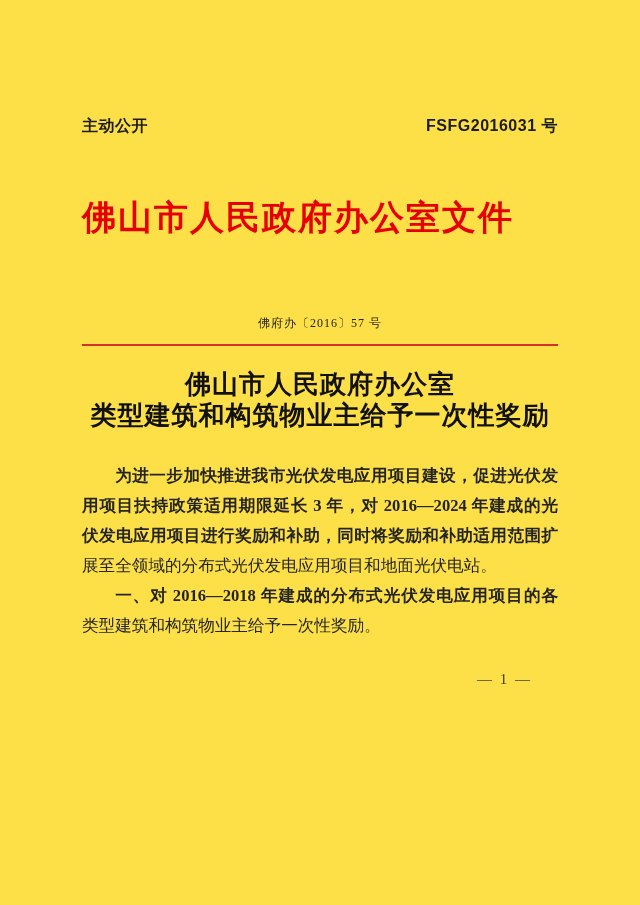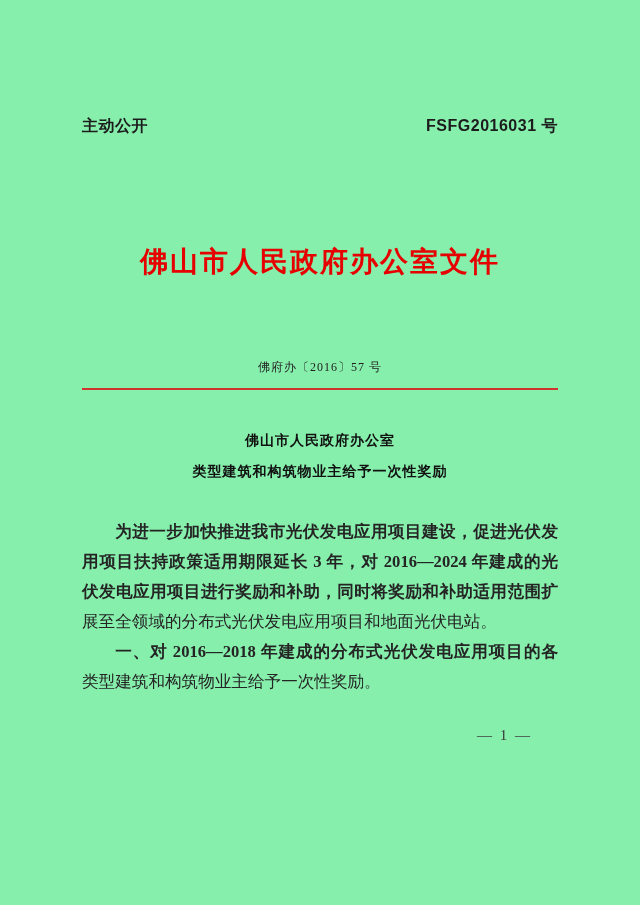--- a/index.html
+++ b/index.html
@@ -2,21 +2,21 @@
 <html><head>
 <meta charset="utf-8">
 <style>
   * { margin: 0; padding: 0; box-sizing: border-box; }
   html, body { background: #ffffff; }
   .page {
     position: relative;
     width: 640px;
     height: 905px;
     margin: 0 auto;
-    background: #86efac;
+    background: #fde047;
     overflow: hidden;
     font-family: "Liberation Serif", "DejaVu Serif", serif;
     color: #1a1a1a;
   }
   .content {
     padding: 0 82px;
   }
   
   .meta-row {
     margin-top: 116px;
@@ -24,25 +24,25 @@
     justify-content: space-between;
     align-items: baseline;
     font-family: "Liberation Sans", "DejaVu Sans", sans-serif;
     font-weight: 700;
     font-size: 16px;
     color: #1c1c1c;
     letter-spacing: 0.5px;
   }
   
   .masthead {
-    margin-top: 98px;
-    text-align: center;
+    margin-top: 54px;
+    text-align: left;
     color: #e60000;
     font-weight: 700;
-    font-size: 28px;
+    font-size: 34px;
     line-height: 54px;
     letter-spacing: 2px;
     white-space: nowrap;
   }
   
   .doc-number {
     margin-top: 68px;
     text-align: center;
     font-size: 12px;
     line-height: 20px;
@@ -51,24 +51,24 @@
   }
   
   .red-rule {
     margin-top: 11px;
     height: 2px;
     background: #d0342c;
     border: none;
   }
   
   .notice-title {
-    margin-top: 35px;
+    margin-top: 23px;
     text-align: center;
     font-weight: 700;
-    font-size: 14px;
+    font-size: 26px;
     line-height: 31px;
     color: #111111;
     letter-spacing: 1px;
   }
   
   .body-text {
     margin-top: 30px;
     font-size: 16.6px;
     line-height: 30px;
     color: #242424;

